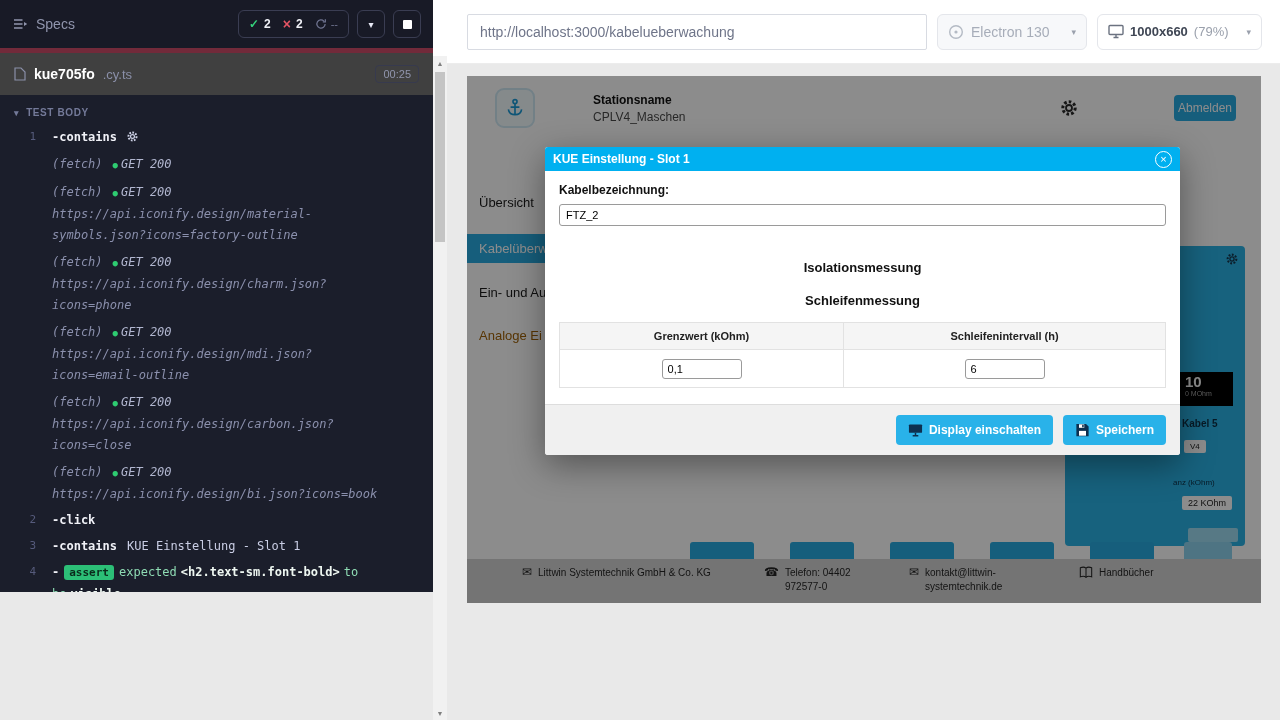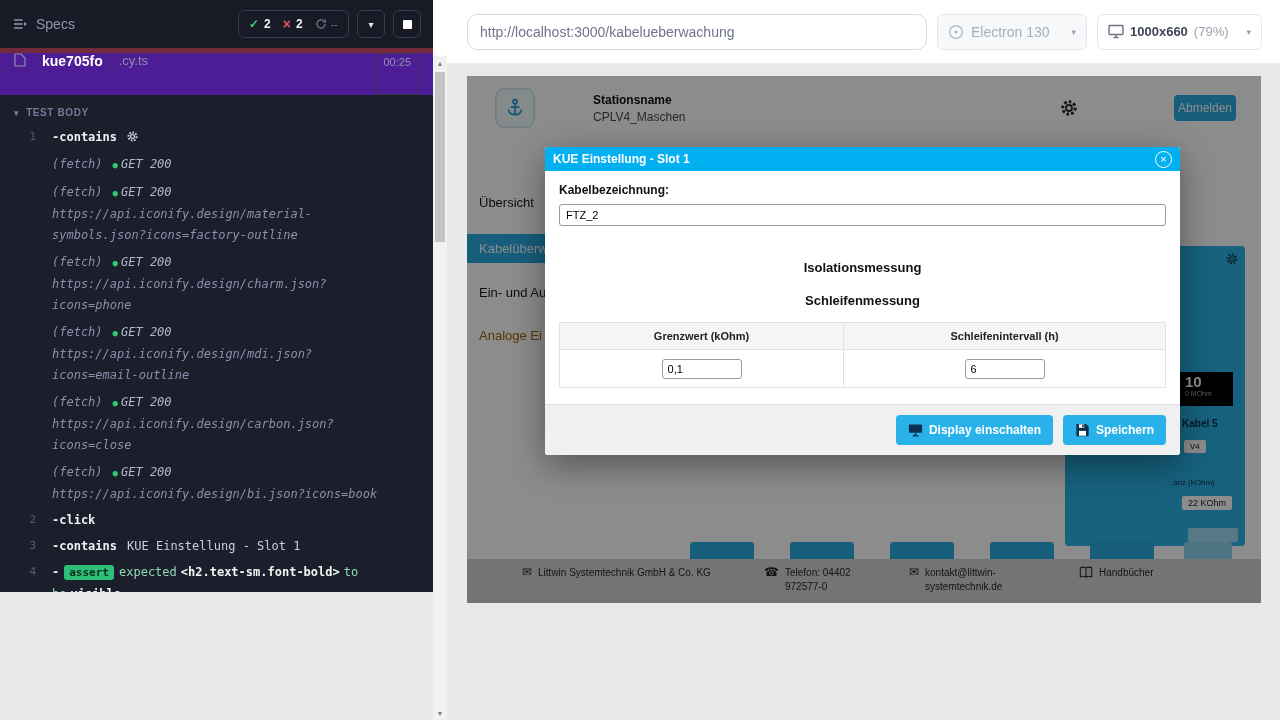--- a/index.html
+++ b/index.html
@@ -12,21 +12,21 @@
   .specs-title{color:#9095ad;font-size:14px}
   .spacer{flex:1}
   .stats-pill{display:flex;align-items:center;gap:12px;border:1px solid #3a3d52;border-radius:6px;height:28px;padding:0 10px}
   .stat{display:flex;align-items:center;gap:5px;font-size:12px;font-weight:bold;color:#f0f1f7}
   .ic-check{color:#34d27b;font-size:12px;font-weight:bold}
   .ic-cross{color:#e45464;font-size:14px;font-weight:bold}
   .pend-group{color:#6f7490;font-weight:normal;display:flex;align-items:center;gap:4px;font-size:11px}
   .sq-btn{width:28px;height:28px;border:1px solid #3a3d52;border-radius:6px;display:flex;align-items:center;justify-content:center;color:#e8eaf6;background:transparent;font-size:10px;cursor:pointer}
   .stop-ic{width:9px;height:9px;background:#fff;border-radius:1px}
   .redbar{height:5px;background:#722a3a;flex:0 0 5px}
-  .spec-row{height:42px;background:#4c1d95;display:flex;padding:0 14px;gap:16px;flex:0 0 42px}
+  .spec-row{height:42px;background:#404040;display:flex;align-items:center;padding:0 14px;gap:8px;flex:0 0 42px}
   .spec-name{color:#fff;font-weight:bold;font-size:14px}
   .spec-ext{color:#8a8fa8;font-size:13px}
   .time-badge{margin-left:auto;border:1px solid #373a4e;border-radius:4px;padding:2px 7px;color:#9095ad;font-size:11px}
   .log{flex:1;padding-top:4px;font-family:"DejaVu Sans Mono",monospace;overflow:hidden}
   .section-head{display:flex;align-items:center;gap:7px;padding:8px 14px 6px;color:#747a99;font-size:10px;letter-spacing:.6px;font-family:"Liberation Sans",sans-serif;font-weight:bold;cursor:pointer}
   .sec-chev{font-size:9px;color:#747a99}
   .log-row{display:flex;padding:2px 0;cursor:pointer}
   .lnum{flex:0 0 52px;text-align:right;padding-right:16px;color:#565b7c;font-size:11px;line-height:21px}
   .lbody{flex:1;min-width:0;padding-right:2px}
   .cmd-name{color:#f0f1f7;font-weight:bold;font-size:12px;line-height:21px}
@@ -49,21 +49,21 @@
 
   
   .side-scroll{position:absolute;left:433px;top:56px;width:14px;height:664px;background:#f1f1f1;z-index:30}
   .scroll-arrow{height:14px;display:flex;align-items:center;justify-content:center;font-size:7px;color:#7f7f7f;cursor:pointer}
   .scroll-arrow.bottom{position:absolute;bottom:0;left:0;width:14px}
   .scroll-thumb{position:absolute;left:2px;top:16px;width:10px;height:170px;background:#c4c4c4;cursor:grab}
 
   
   .main{flex:1;display:flex;flex-direction:column;min-width:0}
   .toolbar{height:64px;background:#fff;display:flex;align-items:center;padding-left:34px;gap:10px;border-bottom:1px solid #ececec;flex:0 0 64px}
-  .url-input{width:460px;height:36px;border:1px solid #d8dbe2;border-radius:10px;padding:0 12px;font-size:14px;color:#6f7589;font-family:"Liberation Sans",sans-serif;background:#fff}
+  .url-input{width:460px;height:36px;border:1px solid #d8dbe2;border-radius:2px;padding:0 12px;font-size:14px;color:#6f7589;font-family:"Liberation Sans",sans-serif;background:#fff}
   .browser-pill{width:150px;height:36px;border:1px solid #e4e6eb;background:#f7f8fa;border-radius:6px;display:flex;align-items:center;padding:0 10px;gap:7px;color:#a7adb9;font-size:14px;cursor:pointer}
   .viewport-pill{width:165px;height:36px;border:1px solid #e4e6eb;background:#fff;border-radius:6px;display:flex;align-items:center;padding:0 10px;gap:6px;cursor:pointer}
   .vp-size{color:#3f4654;font-weight:bold;font-size:13px}
   .vp-zoom{color:#9aa0ac;font-size:13px}
   .pill-chev{margin-left:auto;color:#9aa0ac;font-size:9px}
   .stage{flex:1;background:#e9e9e9;position:relative}
 
   
   .aut{position:absolute;left:34px;top:12px;width:794px;height:527px;background:#fff;overflow:hidden}
   .aut-header{height:64px;display:flex;align-items:center;padding:0 25px 0 28px;background:#fff}

